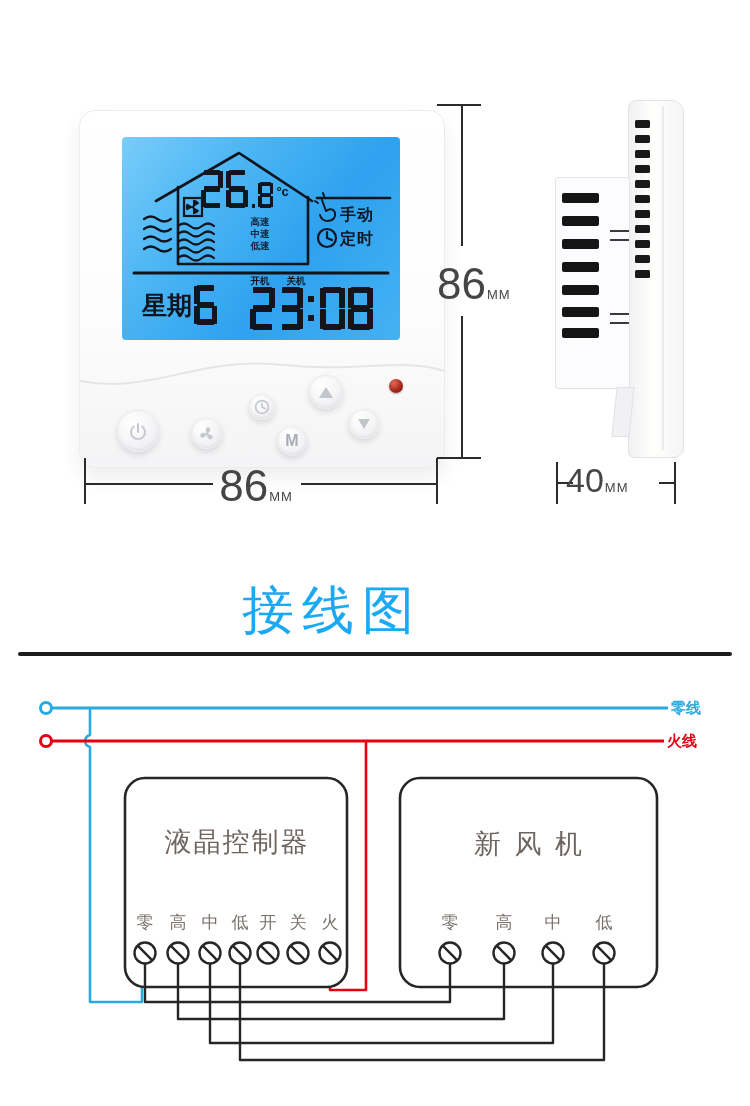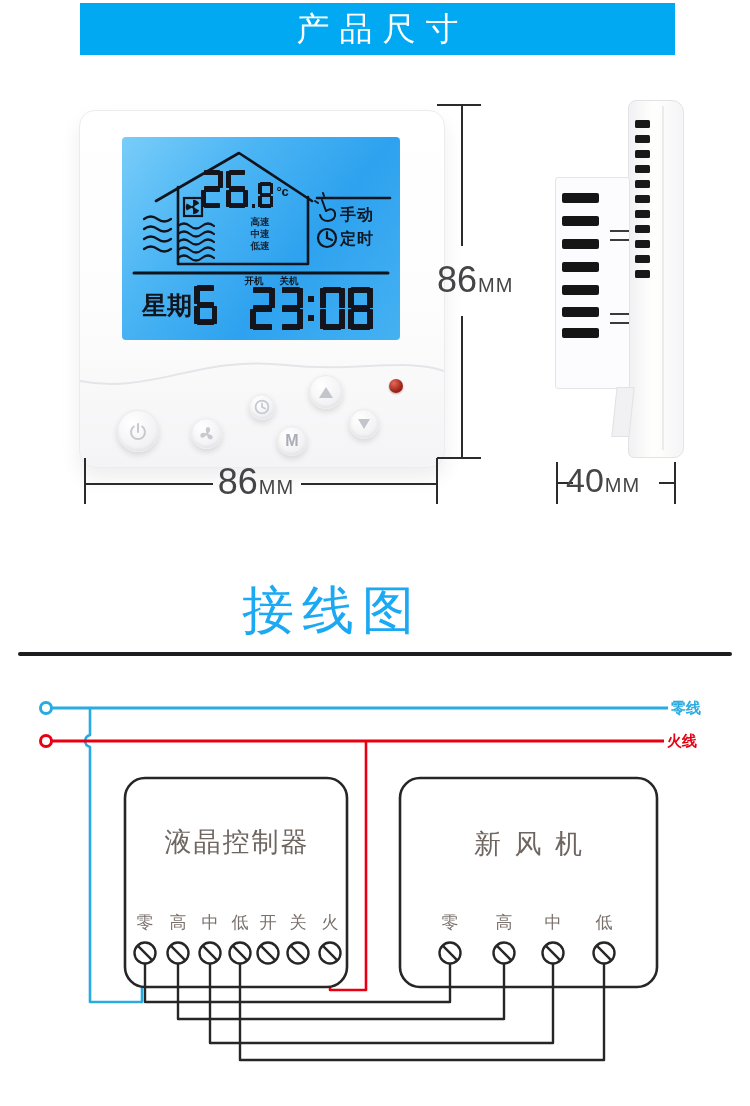--- a/index.html
+++ b/index.html
@@ -60,40 +60,37 @@
         background:linear-gradient(90deg,#f1f1f4,#fffffd 45%,#f5f5f7);border:1px solid #e3e3e6;}
   .seam{left:112px;top:8px;width:2px;height:344px;background:#ebebee;}
   .vent{left:85px;width:15px;height:8px;background:#191919;border-radius:1.5px;}
   .backbox{left:5px;top:79px;width:73px;height:210px;background:#fcfcfe;border:1px solid #e4e4e7;border-radius:3px;}
   .bslot{left:12px;width:37px;height:10px;background:#151515;border-radius:2px;}
   .mark{left:60px;width:19px;height:2px;background:#3a3a3a;}
   .foot{left:64px;top:289px;width:16px;height:48px;background:#f1f1f3;border:1px solid #e2e2e5;transform:skewX(-6deg);}
 
   
   .dline{background:#2b2b2b;}
-  .dim-big{font-size:36px;color:#454547;}
-  .dim-sm{font-size:20px;color:#454547;letter-spacing:1px;}
+  .dim-big{font-size:44px;color:#454547;}
+  .dim-sm{font-size:13px;color:#454547;letter-spacing:1px;}
   .dim-label{display:flex;align-items:baseline;gap:1px;}
 
   
   .wiring-title{left:0;top:576px;width:656px;text-align:center;font-size:52px;color:#1ca9f3;
                 letter-spacing:8px;text-indent:8px;font-weight:400;}
   .divider{left:18px;top:652px;width:714px;height:4px;background:#1d1d1f;border-radius:2px;}
   .wire-label{font-size:15px;font-weight:600;}
   .box-title{font-size:27px;color:#6f6560;text-align:center;}
   .term{top:911px;width:32px;text-align:center;font-size:17px;color:#7a706b;}
 </style>
 </head>
 <body>
 
 <div id="page">
 
-  <div class="abs banner">
-    <span>产品尺寸</span>
-  </div>
 
   <div class="abs device">
     <div class="abs lcd">
       <svg width="278" height="203" viewBox="0 0 278 203">
         <g stroke="#10151d" stroke-width="2.6" fill="none" stroke-linecap="round" stroke-linejoin="round">
           <polyline points="34,64 117,16 190,64"></polyline>
           <path d="M56,50 V127 M186,60 V127 M56,127 H186"></path>
           <path d="M195,61 H268"></path>
           <path d="M12,136 H266" stroke-width="3"></path>
         </g>
@@ -162,22 +159,22 @@
         <span class="lcd-text" style="font-size:13px;font-weight:700;margin-bottom:9px;">°c</span>
       </div>
 
       <span class="spd" style="top:79px;">高速</span>
       <span class="spd" style="top:91px;">中速</span>
       <span class="spd" style="top:103px;">低速</span>
 
       <span class="mt-label" style="top:68px;">手动</span>
       <span class="mt-label" style="top:92px;">定时</span>
 
-      <span class="onoff" style="left:120px;">开机</span>
-      <span class="onoff" style="left:155px;">关机</span>
+      <span class="onoff" style="left:126px;">开机</span>
+      <span class="onoff" style="left:162px;">关机</span>
 
       <div class="abs" style="left:20px;top:148px;display:flex;align-items:flex-end;gap:2px;">
         <span class="lcd-text" style="font-size:25px;font-weight:700;margin-bottom:3px;">星期</span>
         <span class="seg" style="font-size:40px;">
             <span class="d7">
               <i class="s-a"></i>
               <i class="s-c"></i>
               <i class="s-d"></i>
               <i class="s-e"></i>
               <i class="s-f"></i>

